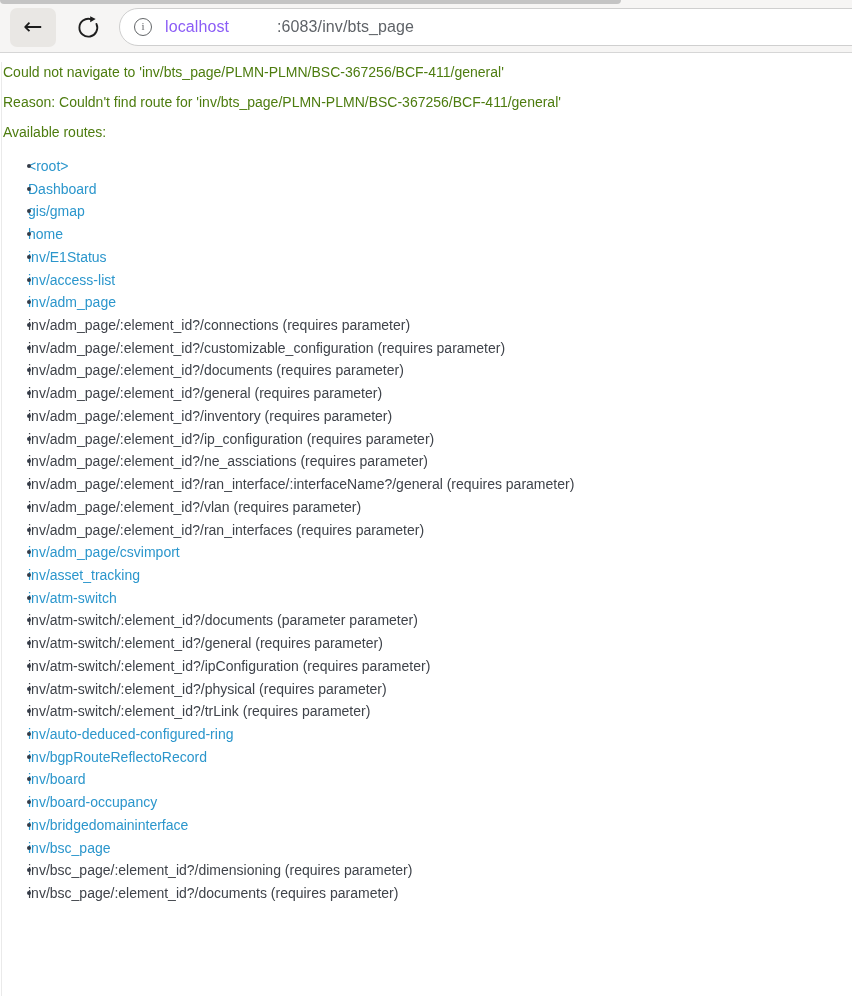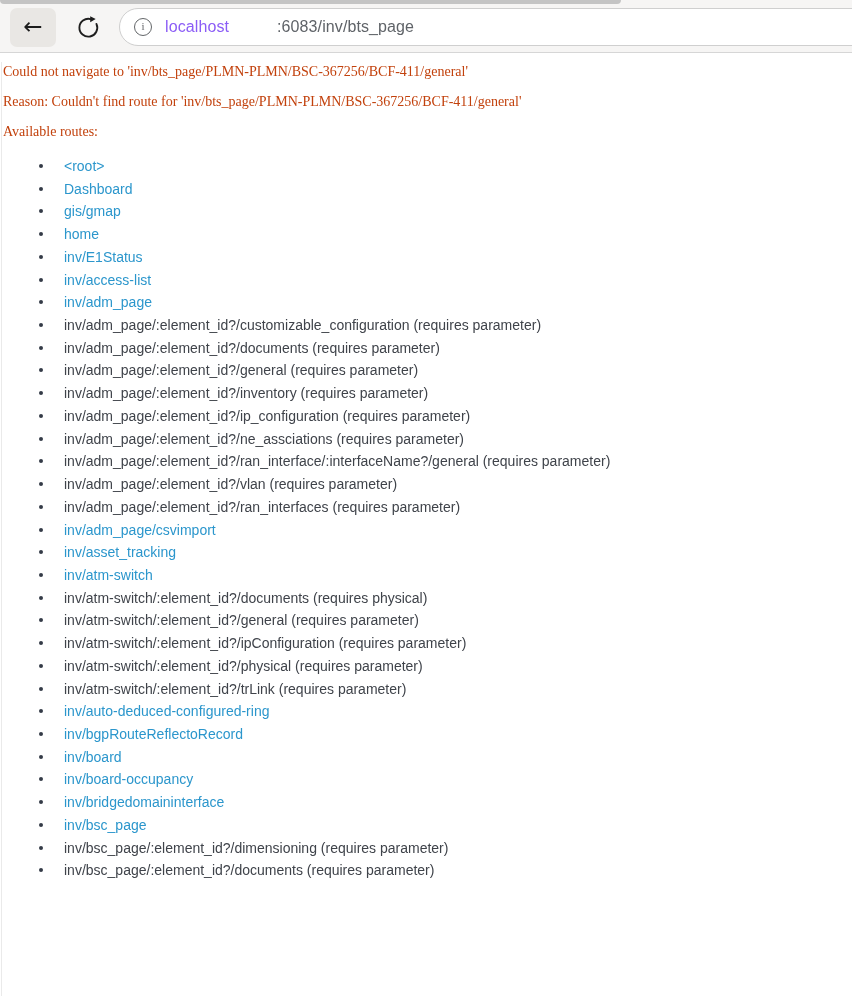--- a/index.html
+++ b/index.html
@@ -25,25 +25,25 @@
     color: #636669; font-size: 11px; line-height: 15px; text-align: center;
     font-family: "Liberation Serif", serif; font-style: normal; flex: 0 0 auto; }
   .url { margin-left: 13px; font-size: 16px; letter-spacing: 0.1px; white-space: nowrap; }
   .url .host { color: #8b5cf6; }
   .url .rest { color: #5f6368; margin-left: 48px; }
 
   
   .content { position: relative; width: 852px; height: 942px; background: #fff; }
   .content::before { content: ""; position: absolute; left: 1px; top: 0; bottom: 0;
     width: 1px; background: #eaeaea; }
-  .content p { margin: 10px 0 0 3px; font-size: 14px; color: #c2410c; line-height: 20px; font-family: Liberation Serif, serif; }
+  .content p { margin: 10px 0 0 3px; font-size: 14px; color: #4d7c0f; line-height: 20px; }
   .content p:first-child { margin-top: 9px; }
   ul.routes { list-style: none; margin-top: 13px; }
-  ul.routes li { position: relative; padding-left: 52px; height: 22.72px;
-    line-height: 22.72px; font-size: 14px; white-space: nowrap; margin-left: 12px; }
+  ul.routes li { position: relative; padding-left: 28px; height: 22.72px;
+    line-height: 22.72px; font-size: 14px; white-space: nowrap; }
   ul.routes li::before { content: ""; position: absolute; left: 27px; top: 9px;
     width: 4px; height: 4px; border-radius: 50%; background: #343b47; }
   ul.routes li.plain { color: #3f434a; }
   ul.routes li.link  { color: #2b96cc; cursor: pointer; }
 </style>
 </head>
 <body>
 
 <div class="toolbar">
   <div class="tab-strip"></div>
@@ -72,33 +72,34 @@
   <p>Reason: Couldn't find route for 'inv/bts_page/PLMN-PLMN/BSC-367256/BCF-411/general'</p>
   <p>Available routes:</p>
   <ul class="routes" id="routes-list">
       <li class="link">&lt;root&gt;</li>
       <li class="link">Dashboard</li>
       <li class="link">gis/gmap</li>
       <li class="link">home</li>
       <li class="link">inv/E1Status</li>
       <li class="link">inv/access-list</li>
       <li class="link">inv/adm_page</li>
+      <li class="plain">inv/adm_page/:element_id?/connections (requires parameter)</li>
       <li class="plain">inv/adm_page/:element_id?/customizable_configuration (requires parameter)</li>
       <li class="plain">inv/adm_page/:element_id?/documents (requires parameter)</li>
       <li class="plain">inv/adm_page/:element_id?/general (requires parameter)</li>
       <li class="plain">inv/adm_page/:element_id?/inventory (requires parameter)</li>
       <li class="plain">inv/adm_page/:element_id?/ip_configuration (requires parameter)</li>
       <li class="plain">inv/adm_page/:element_id?/ne_assciations (requires parameter)</li>
       <li class="plain">inv/adm_page/:element_id?/ran_interface/:interfaceName?/general (requires parameter)</li>
       <li class="plain">inv/adm_page/:element_id?/vlan (requires parameter)</li>
       <li class="plain">inv/adm_page/:element_id?/ran_interfaces (requires parameter)</li>
       <li class="link">inv/adm_page/csvimport</li>
       <li class="link">inv/asset_tracking</li>
       <li class="link">inv/atm-switch</li>
-      <li class="plain">inv/atm-switch/:element_id?/documents (requires physical)</li>
+      <li class="plain">inv/atm-switch/:element_id?/documents (parameter parameter)</li>
       <li class="plain">inv/atm-switch/:element_id?/general (requires parameter)</li>
       <li class="plain">inv/atm-switch/:element_id?/ipConfiguration (requires parameter)</li>
       <li class="plain">inv/atm-switch/:element_id?/physical (requires parameter)</li>
       <li class="plain">inv/atm-switch/:element_id?/trLink (requires parameter)</li>
       <li class="link">inv/auto-deduced-configured-ring</li>
       <li class="link">inv/bgpRouteReflectoRecord</li>
       <li class="link">inv/board</li>
       <li class="link">inv/board-occupancy</li>
       <li class="link">inv/bridgedomaininterface</li>
       <li class="link">inv/bsc_page</li>

